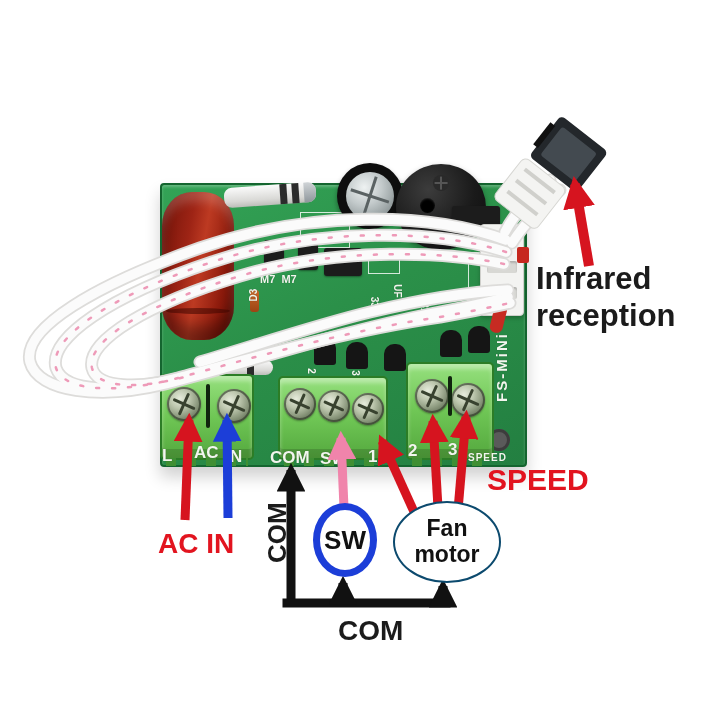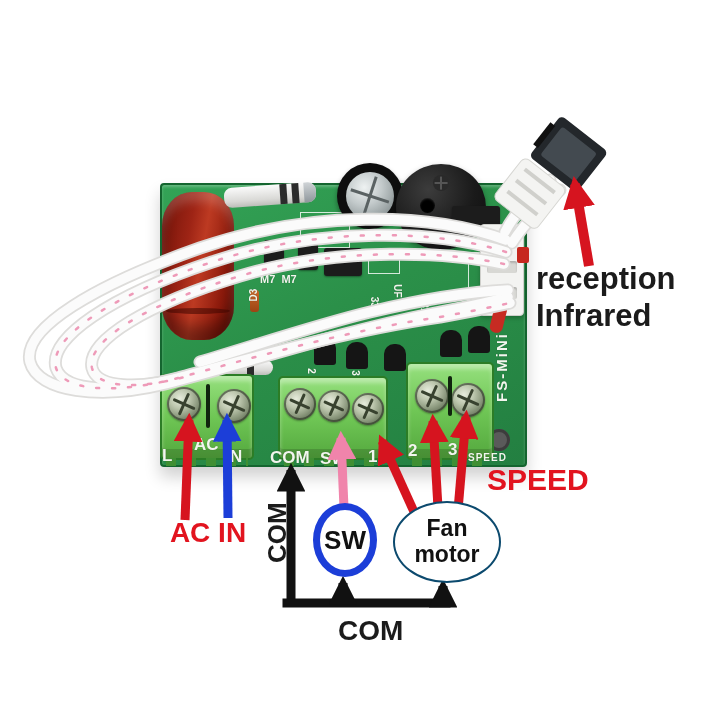--- a/index.html
+++ b/index.html
@@ -145,21 +145,21 @@
       <div class="screw" style="left:38px;top:12px;width:32px;height:32px;"></div>
       <div class="screw" style="left:72px;top:15px;width:32px;height:32px;"></div>
     </div>
     <div class="tb" style="left:244px;top:177px;width:84px;height:94px;">
       <div class="screw" style="left:7px;top:15px;width:34px;height:34px;"></div>
       <div class="screw" style="left:43px;top:19px;width:34px;height:34px;"></div>
       <div class="slit" style="left:40px;top:12px;height:40px;"></div>
     </div>
 
     <span class="silk" style="left:0px;top:262px;">L</span>
-    <span class="silk" style="left:32px;top:251px;">AC</span>
+    <span class="silk" style="left:32px;top:259px;">AC</span>
     <span class="silk" style="left:68px;top:263px;">N</span>
     <span class="silk" style="left:108px;top:264px;">COM</span>
     <span class="silk" style="left:158px;top:265px;">SW</span>
     <span class="silk" style="left:206px;top:263px;">1</span>
     <span class="silk" style="left:246px;top:257px;">2</span>
     <span class="silk" style="left:286px;top:256px;">3</span>
     <span class="silk small" style="left:306px;top:268px;letter-spacing:1px;">SPEED</span>
     <span class="silk" style="left:292px;top:172px;width:100px;height:20px;font-size:15px;letter-spacing:2px;transform:rotate(-90deg);text-align:center;">FS-MiNi</span>
     <span class="silk small" style="left:98px;top:89px;font-size:11px;white-space:pre;">M7  M7</span>
     <span class="silk small rot-ccw" style="left:86px;top:105px;">D3</span>
@@ -229,25 +229,25 @@
     <path d="M343,603 L343,583" stroke="#111" stroke-width="9" fill="none" marker-end="url(#aBlack)"></path>
     <path d="M443,603 L443,586" stroke="#111" stroke-width="9" fill="none" marker-end="url(#aBlack)"></path>
     <line x1="344" y1="508" x2="341" y2="438" stroke="#f084ab" stroke-width="9" marker-end="url(#aPink)"></line>
     <line x1="415" y1="514" x2="382" y2="441" stroke="#d6141f" stroke-width="9" marker-end="url(#aRed)"></line>
     <line x1="438" y1="508" x2="433" y2="421" stroke="#d6141f" stroke-width="9" marker-end="url(#aRed)"></line>
     <line x1="458" y1="510" x2="466" y2="417" stroke="#d6141f" stroke-width="9" marker-end="url(#aRed)"></line>
     <line x1="589" y1="266" x2="575" y2="184" stroke="#d6141f" stroke-width="10" marker-end="url(#aRed)"></line>
   </svg>
 
   <div class="lbl dark" style="left:536px;top:261px;font-size:31px;">
+    <div>Infrared</div>
     <div>reception</div>
-    <div>Infrared</div>
-  </div>
-
-  <div class="lbl red" style="left:158px;top:516px;width:100px;font-size:28px;text-align:center;">
+  </div>
+
+  <div class="lbl red" style="left:158px;top:527px;width:100px;font-size:28px;">
     <div>AC IN</div>
   </div>
 
   <div class="lbl dark" style="left:247px;top:503px;width:60px;height:60px;line-height:60px;text-align:center;font-size:26px;transform:rotate(-90deg);">COM</div>
 
   <div class="oval" style="left:313px;top:503px;width:64px;height:74px;border:7px solid #1c3ed8;font-size:26px;">
     <span>SW</span>
   </div>
 
   <div class="oval" style="left:393px;top:501px;width:108px;height:82px;border:2px solid #0c4a6e;font-size:23px;line-height:1.12;">

